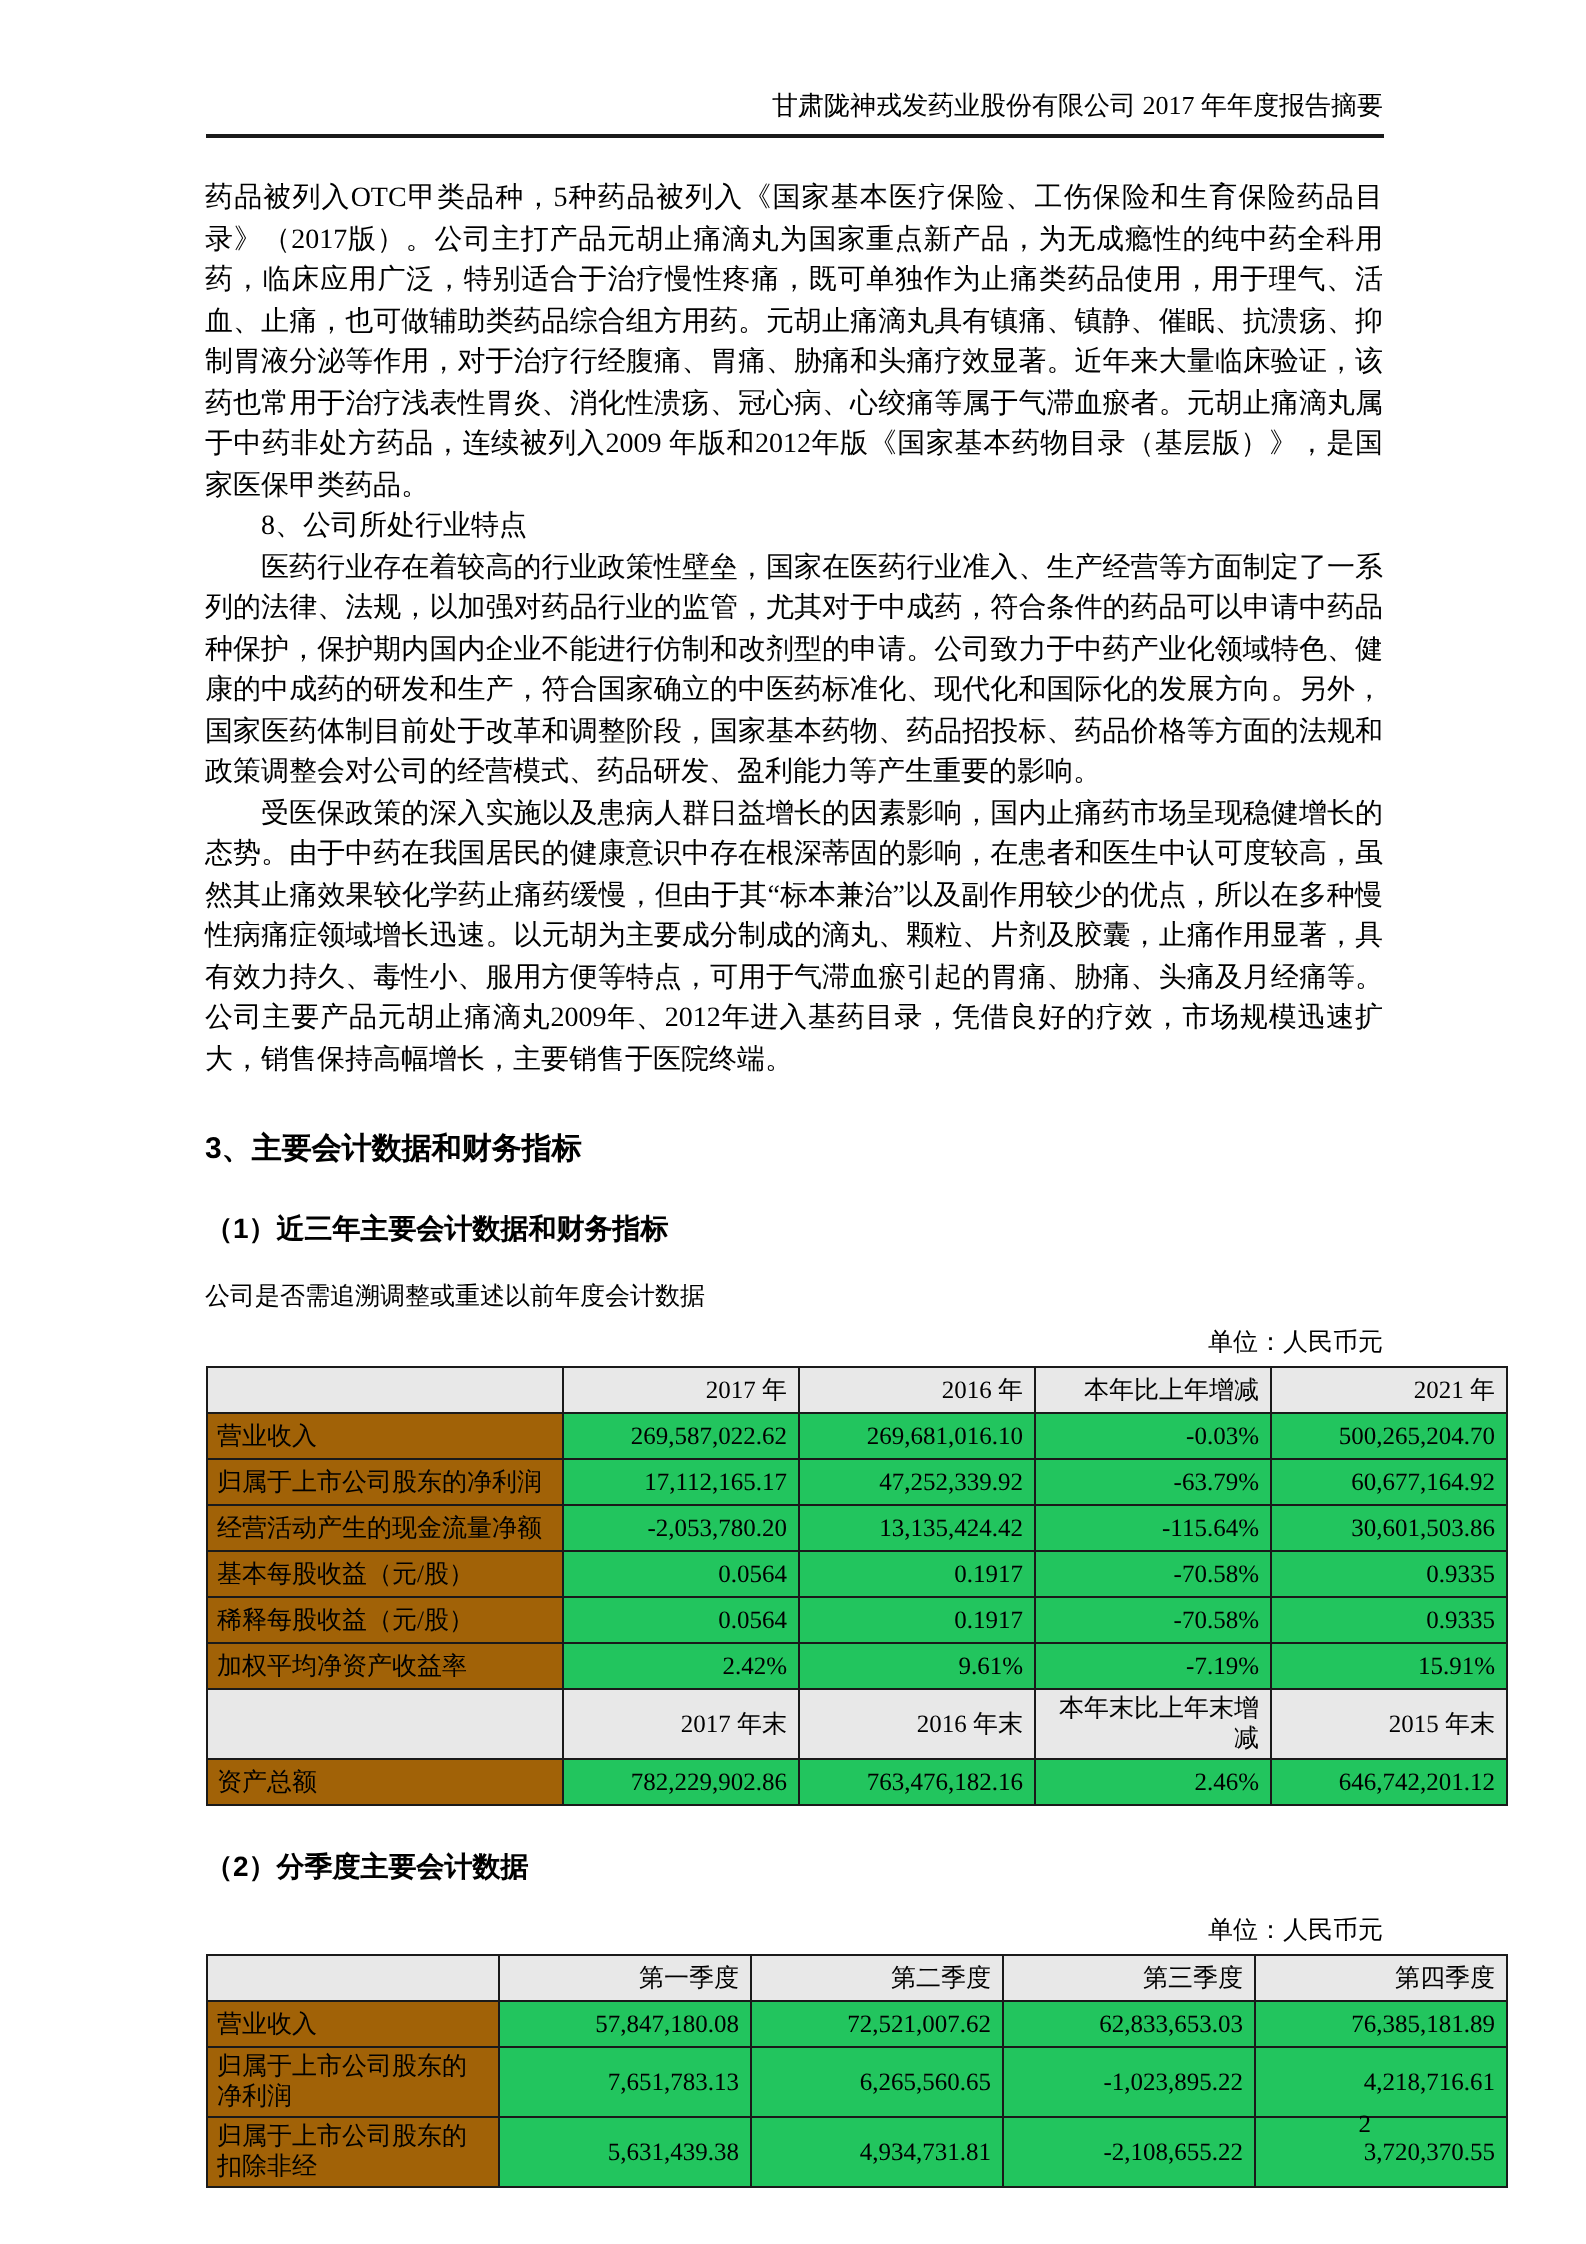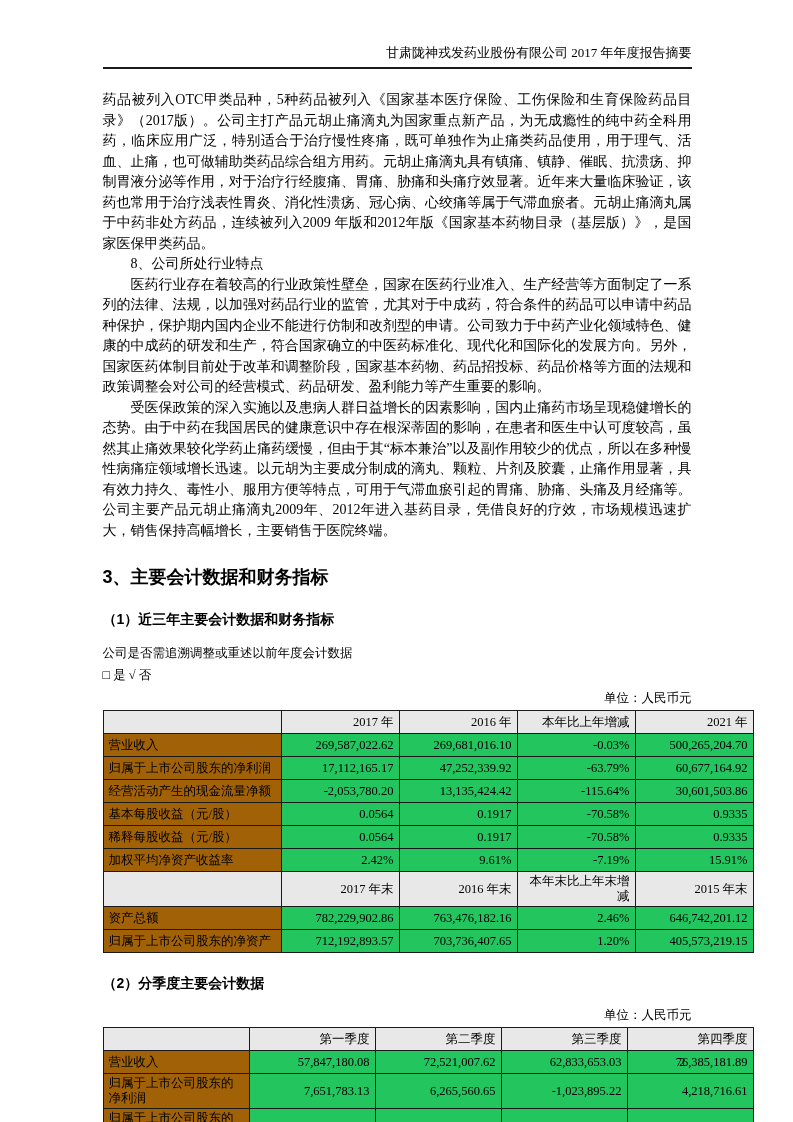--- a/index.html
+++ b/index.html
@@ -35,21 +35,21 @@
   .indent { text-indent: 2em; }
   .h-item {
     font-size: 14px;
     line-height: 20.5px;
     text-indent: 2em;
     margin: 0;
   }
   .h-sec {
     font-family: "Liberation Sans", "DejaVu Sans", sans-serif;
     font-weight: bold;
-    font-size: 18px;
+    font-size: 15px;
     margin: 24px 0 0 0;
   }
   .h-sub {
     font-family: "Liberation Sans", "DejaVu Sans", sans-serif;
     font-weight: bold;
     font-size: 14px;
     margin: 22px 0 0 0;
   }
   .smalltext {
     font-size: 12.5px;
@@ -113,21 +113,20 @@
 
   <p class="bodytext indent">医药行业存在着较高的行业政策性壁垒，国家在医药行业准入、生产经营等方面制定了一系列的法律、法规，以加强对药品行业的监管，尤其对于中成药，符合条件的药品可以申请中药品种保护，保护期内国内企业不能进行仿制和改剂型的申请。公司致力于中药产业化领域特色、健康的中成药的研发和生产，符合国家确立的中医药标准化、现代化和国际化的发展方向。另外，国家医药体制目前处于改革和调整阶段，国家基本药物、药品招投标、药品价格等方面的法规和政策调整会对公司的经营模式、药品研发、盈利能力等产生重要的影响。</p>
 
   <p class="bodytext indent">受医保政策的深入实施以及患病人群日益增长的因素影响，国内止痛药市场呈现稳健增长的态势。由于中药在我国居民的健康意识中存在根深蒂固的影响，在患者和医生中认可度较高，虽然其止痛效果较化学药止痛药缓慢，但由于其“标本兼治”以及副作用较少的优点，所以在多种慢性病痛症领域增长迅速。以元胡为主要成分制成的滴丸、颗粒、片剂及胶囊，止痛作用显著，具有效力持久、毒性小、服用方便等特点，可用于气滞血瘀引起的胃痛、胁痛、头痛及月经痛等。公司主要产品元胡止痛滴丸2009年、2012年进入基药目录，凭借良好的疗效，市场规模迅速扩大，销售保持高幅增长，主要销售于医院终端。</p>
 
   <p class="h-sec">3、主要会计数据和财务指标</p>
 
   <p class="h-sub">（1）近三年主要会计数据和财务指标</p>
 
   <p class="smalltext">公司是否需追溯调整或重述以前年度会计数据</p>
-  <p class="smalltext answerline">□ 是 √ 否</p>
 
   <p class="unit-label">单位：人民币元</p>
 
   <table class="fin-table">
     <colgroup>
       <col class="t1-c0">
         <col class="t1-c">
         <col class="t1-c">
         <col class="t1-c">
         <col class="t1-c">
@@ -189,27 +188,20 @@
         <td class="hcell">本年末比上年末增减</td>
         <td class="hcell">2015 年末</td>
       </tr>
       <tr>
         <td class="lbl">资产总额</td>
         <td class="num">782,229,902.86</td>
         <td class="num">763,476,182.16</td>
         <td class="num">2.46%</td>
         <td class="num">646,742,201.12</td>
       </tr>
-      <tr>
-        <td class="lbl">归属于上市公司股东的净资产</td>
-        <td class="num">712,192,893.57</td>
-        <td class="num">703,736,407.65</td>
-        <td class="num">1.20%</td>
-        <td class="num">405,573,219.15</td>
-      </tr>
     </tbody>
   </table>
 
   <p class="h-sub">（2）分季度主要会计数据</p>
 
   <p class="unit-label" style="margin-top:14px;">单位：人民币元</p>
 
   <table class="fin-table">
     <colgroup>
       <col class="t2-c0">

